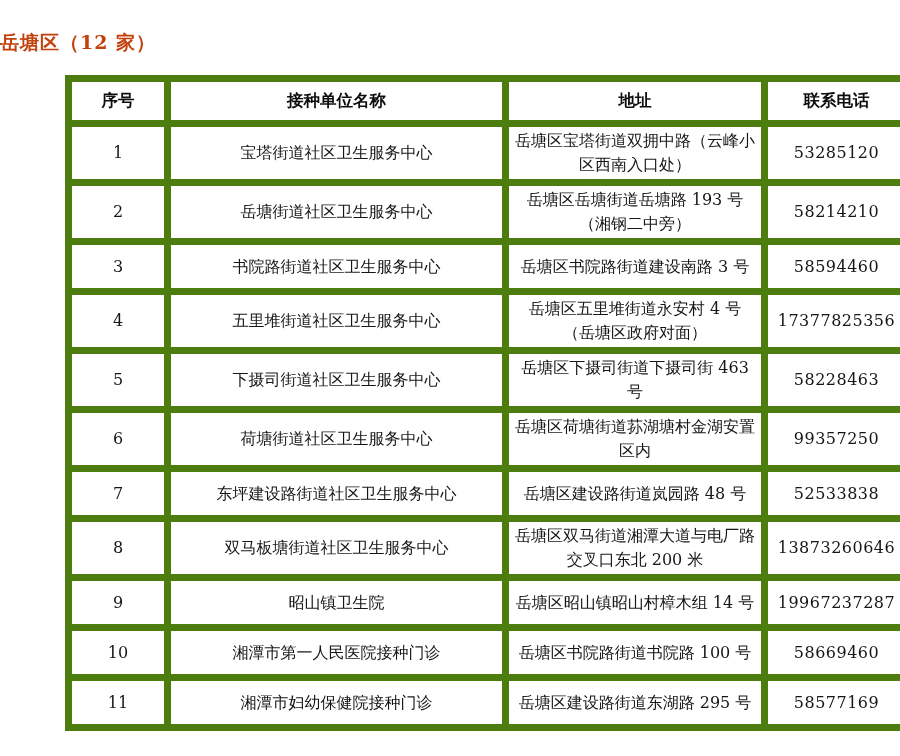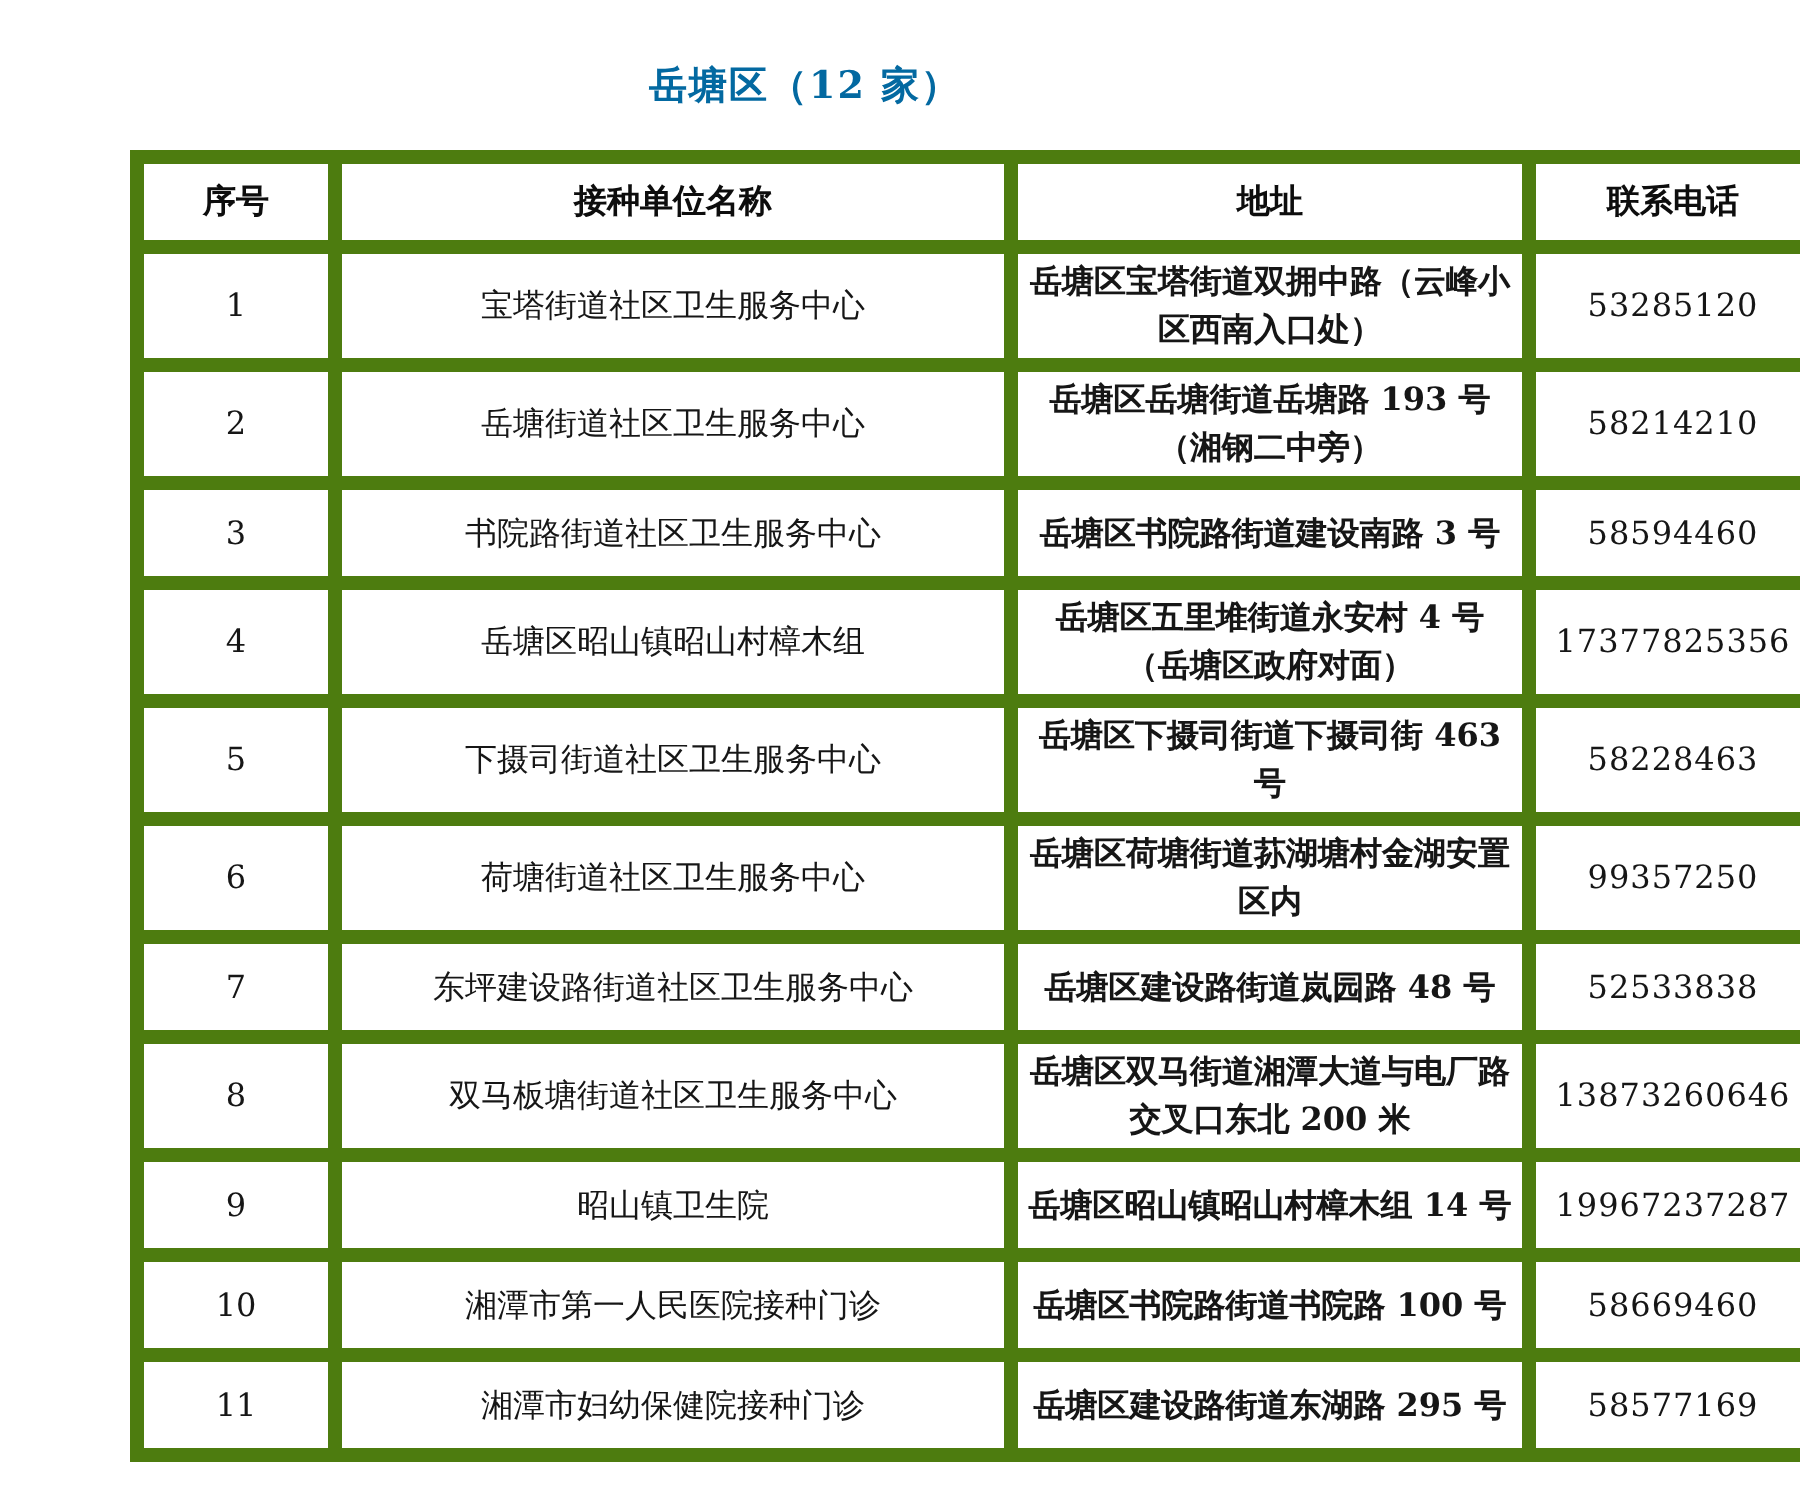--- a/index.html
+++ b/index.html
@@ -13,25 +13,24 @@
     font-family: "DejaVu Serif", "Liberation Serif", serif;
     color: #111111;
     position: relative;
     overflow: hidden;
   }
   .doc-title {
     position: absolute;
     top: 30px;
     left: 0;
     width: 805px;
-    text-align: center;
     font-size: 19px;
     font-weight: bold;
     letter-spacing: 1px;
-    color: #0369a1;
+    color: #c2410c;
   }
   table.units-table {
     position: absolute;
     top: 75px;
     left: 65px;
     width: 772px;
     border-collapse: collapse;
     table-layout: fixed;
     border: 2px solid #1a1a1a;
     font-size: 16px;
@@ -54,21 +53,21 @@
   }
   table.units-table th {
     font-weight: bold;
     font-size: 16.5px;
     color: #0d0d0d;
   }
   .col-index   { width: 82px; }
   .col-name    { width: 321px; }
   .col-address { width: 242px; }
   .col-phone   { width: 127px; }
-  td.col-address { line-height: 1.55; padding: 2px 4px; font-weight: bold; }
+  td.col-address { line-height: 1.55; padding: 2px 4px; }
   td.col-phone   { letter-spacing: 0.5px; }
 </style>
 </head>
 <body>
 
 <div class="doc-title">岳塘区（12 家）</div>
 
 <table class="units-table">
   <thead>
     <tr>
@@ -92,21 +91,21 @@
         <td class="col-phone">58214210</td>
       </tr>
       <tr>
         <td class="col-index">3</td>
         <td class="col-name">书院路街道社区卫生服务中心</td>
         <td class="col-address">岳塘区书院路街道建设南路 3 号</td>
         <td class="col-phone">58594460</td>
       </tr>
       <tr>
         <td class="col-index">4</td>
-        <td class="col-name">岳塘区昭山镇昭山村樟木组</td>
+        <td class="col-name">五里堆街道社区卫生服务中心</td>
         <td class="col-address">岳塘区五里堆街道永安村 4 号（岳塘区政府对面）</td>
         <td class="col-phone">17377825356</td>
       </tr>
       <tr>
         <td class="col-index">5</td>
         <td class="col-name">下摄司街道社区卫生服务中心</td>
         <td class="col-address">岳塘区下摄司街道下摄司街 463 号</td>
         <td class="col-phone">58228463</td>
       </tr>
       <tr>

